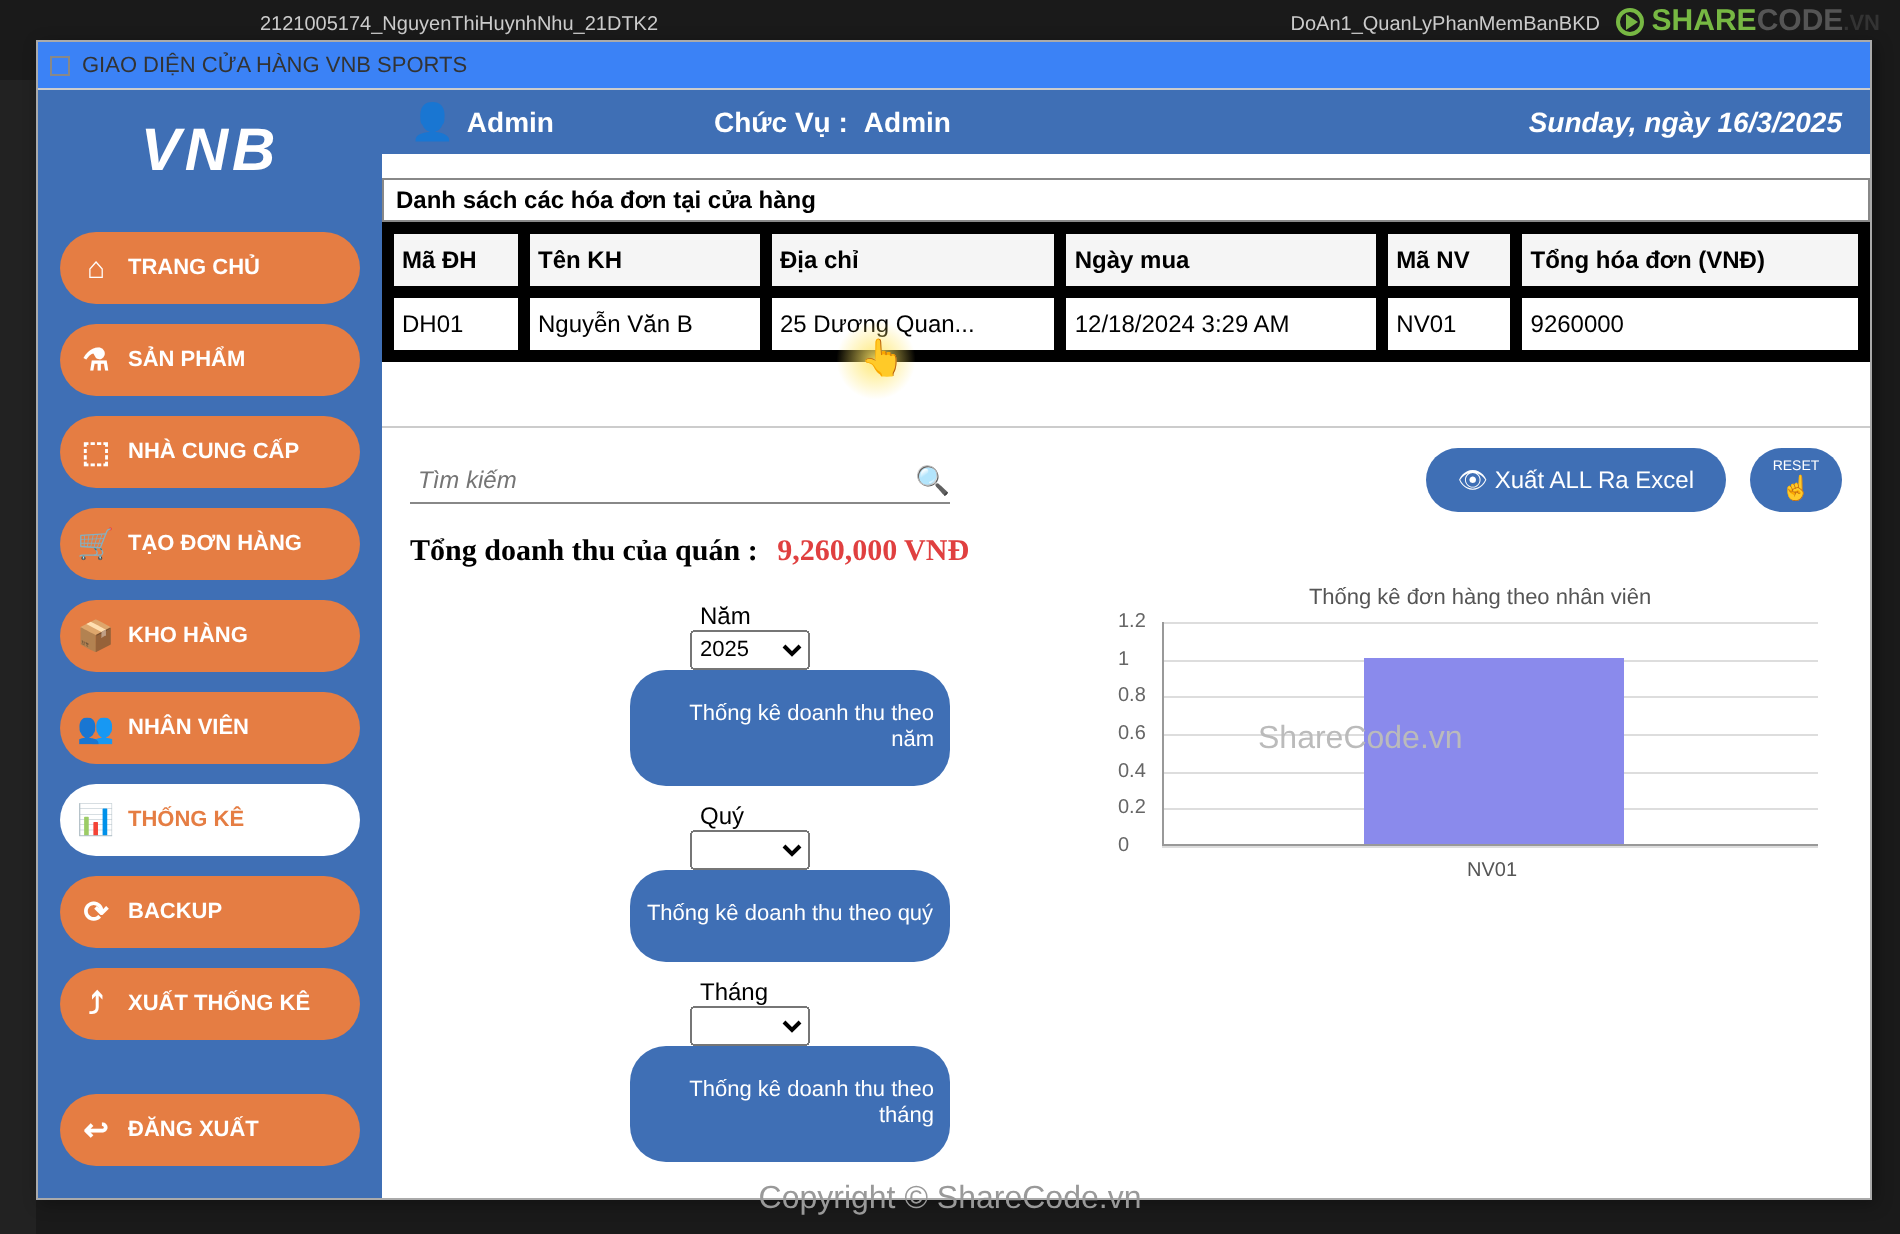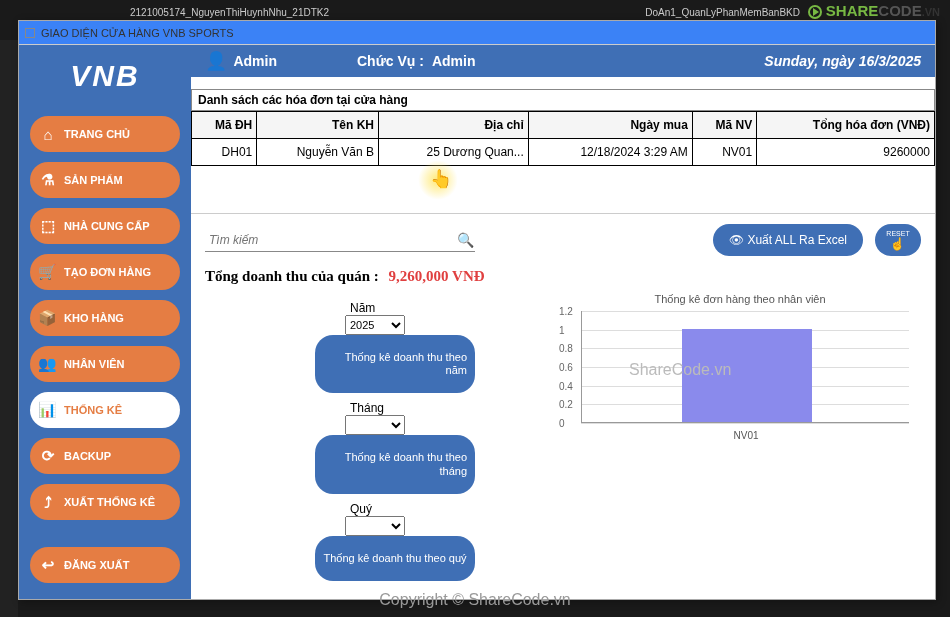--- a/index.html
+++ b/index.html
@@ -29,21 +29,21 @@
 .main { flex: 1; display: flex; flex-direction: column; }
 .header { height: 40px; background: #3f6fb5; color: #fff; display: flex; align-items: center; padding: 0 14px; font-size: 14px; }
 .header .user-ic { font-size:18px; margin-right:6px; }
 .header .role-lbl { margin-left: 80px; font-weight: bold; }
 .header .role-val { margin-left: 8px; font-weight: bold; }
 .header .date { margin-left: auto; font-style: italic; font-weight: bold; }
 
 .section-title { background: #fff; border: 1px solid #888; padding: 3px 6px; font: bold 12px Arial; margin-top: 12px; }
 
 table { width: 100%; border-collapse: collapse; font-size: 12px; }
-th, td { border: 1px solid #000000; padding: 6px 4px; text-align: right; }
+th, td { border: 6px solid #000000; padding: 6px 4px; text-align: left; }
 th { background: #f5f5f5; font-weight: bold; }
 .tbl-wrap { height: 130px; background:#fff; border-bottom:1px solid #ccc; overflow:hidden; }
 
 .controls { padding: 10px 14px; position: relative; }
 .search-wrap { display:inline-flex; align-items:center; border-bottom:1px solid #888; width:270px; }
 .search-wrap input { border:none; outline:none; padding:4px; font-size:12px; font-style:italic; color:#888; flex:1; background:transparent; }
 .search-wrap .sic { font-weight:bold; font-size:14px; }
 
 .pill-btn { display:inline-flex; align-items:center; justify-content:center; background:#3f6fb5; color:#fff; border-radius:18px; height:32px; padding:0 16px; font-size:12px; cursor:pointer; }
 .pill-btn.small { height:28px; font-size:11px; }
@@ -197,28 +197,28 @@
         </div>
 
         <div class="filters">
           <div class="filter-col">
             <div class="filter-row">
               <label>Năm</label>
               <select><option>2025</option></select>
               <div class="pill-btn small">Thống kê doanh thu theo năm</div>
             </div>
             <div class="filter-row">
+              <label>Quý</label>
+              <select><option></option></select>
+              <div class="pill-btn small">Thống kê doanh thu theo quý</div>
+            </div>
+            <div class="filter-row">
               <label>Tháng</label>
               <select><option></option></select>
               <div class="pill-btn small">Thống kê doanh thu theo tháng</div>
-            </div>
-            <div class="filter-row">
-              <label>Quý</label>
-              <select><option></option></select>
-              <div class="pill-btn small">Thống kê doanh thu theo quý</div>
             </div>
           </div>
 
           <div class="chart-area">
             <div class="chart-title">Thống kê đơn hàng theo nhân viên</div>
             <div class="chart" id="chart">
               <div class="chart-wm" style="left:70px; top:50px;">ShareCode.vn</div>
             <div class="ylab" style="top: 112px;">0</div>
                 <div class="grid" style="top: 112px;"></div>
                 <div class="ylab" style="top: 93.3333px;">0.2</div>

